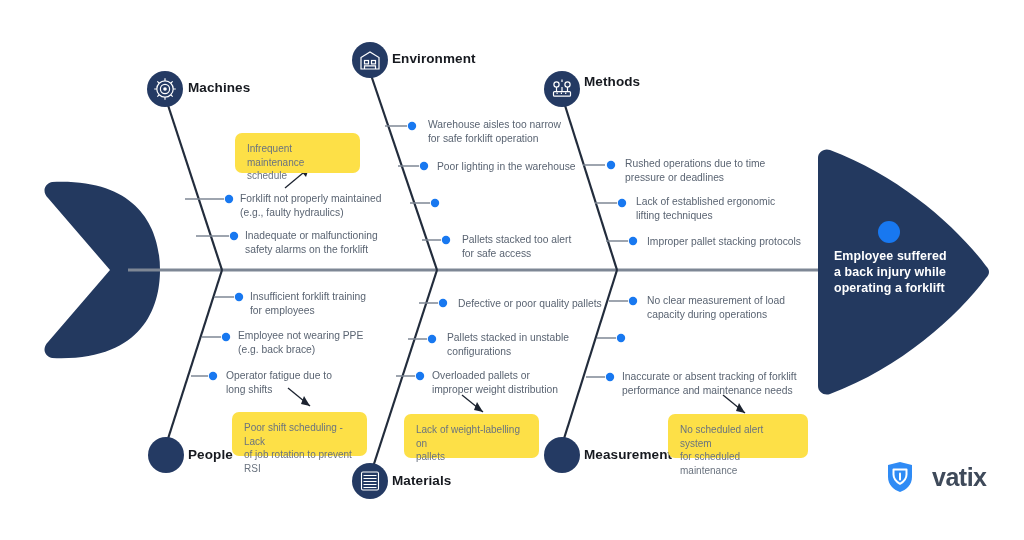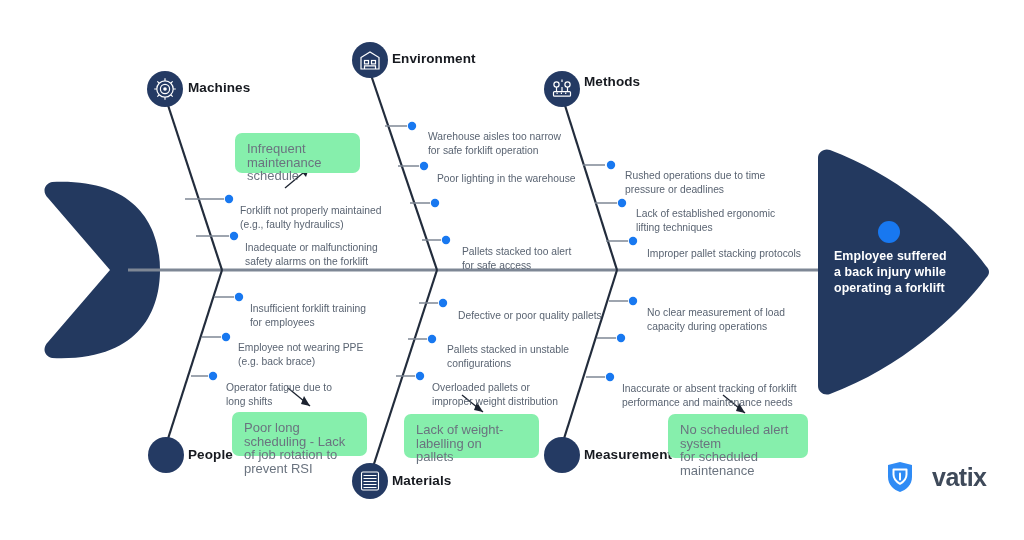--- a/index.html
+++ b/index.html
@@ -1,21 +1,21 @@
 <!DOCTYPE html>
 <html><head>
 <meta charset="utf-8">
 <style>
   html,body{margin:0;padding:0;background:#ffffff;}
   body{width:1024px;height:540px;overflow:hidden;font-family:"Liberation Sans",sans-serif;}
   #stage{position:relative;width:1024px;height:540px;background:#fff;}
   svg.layer{position:absolute;left:0;top:0;width:1024px;height:540px;}
   .cat-label{position:absolute;font-size:13.5px;font-weight:700;color:#16191f;white-space:nowrap;letter-spacing:.1px;}
-  .cause{position:absolute;font-size:10.3px;line-height:13.6px;color:#5a6472;white-space:pre-line;margin-top:12px;}
-  .note{position:absolute;background:#86efac;border-radius:7px;color:#6a737f;font-size:13px;line-height:13.5px;padding:9px 12px;box-sizing:border-box;white-space:pre-line;}
+  .cause{position:absolute;font-size:10.3px;line-height:13.6px;color:#5a6472;white-space:pre-line;}
+  .note{position:absolute;background:#fde047;border-radius:7px;color:#6a737f;font-size:10px;line-height:13.5px;padding:9px 12px;box-sizing:border-box;white-space:pre-line;}
   .effect-text{position:absolute;color:#ffffff;font-size:12.4px;font-weight:700;line-height:16px;white-space:pre-line;letter-spacing:.1px;}
   .logo{position:absolute;display:flex;align-items:center;gap:18px;}
   .logo-word{font-size:25px;font-weight:700;color:#3f4a5a;letter-spacing:-.5px;}
 </style>
 </head>
 <body>
 
 <div id="stage">
 
   <svg class="layer" viewBox="0 0 1024 540">
@@ -169,21 +169,21 @@
   <div class="cause" style="left:432px;top:369px;">Overloaded pallets or
 improper weight distribution</div>
 
   <div class="cause" style="left:647px;top:294px;">No clear measurement of load
 capacity during operations</div>
   <div class="cause" style="left:622px;top:370px;">Inaccurate or absent tracking of forklift
 performance and maintenance needs</div>
 
   <div class="note" style="left:235px;top:133px;width:125px;height:40px;">Infrequent maintenance
 schedule</div>
-  <div class="note" style="left:232px;top:412px;width:135px;height:44px;">Poor long scheduling - Lack
+  <div class="note" style="left:232px;top:412px;width:135px;height:44px;">Poor shift scheduling - Lack
 of job rotation to prevent RSI</div>
   <div class="note" style="left:404px;top:414px;width:135px;height:44px;">Lack of weight-labelling on
 pallets</div>
   <div class="note" style="left:668px;top:414px;width:140px;height:44px;">No scheduled alert system
 for scheduled maintenance</div>
 
   <div class="effect-text" style="left:834px;top:248px;">Employee suffered
 a back injury while
 operating a forklift</div>
 

